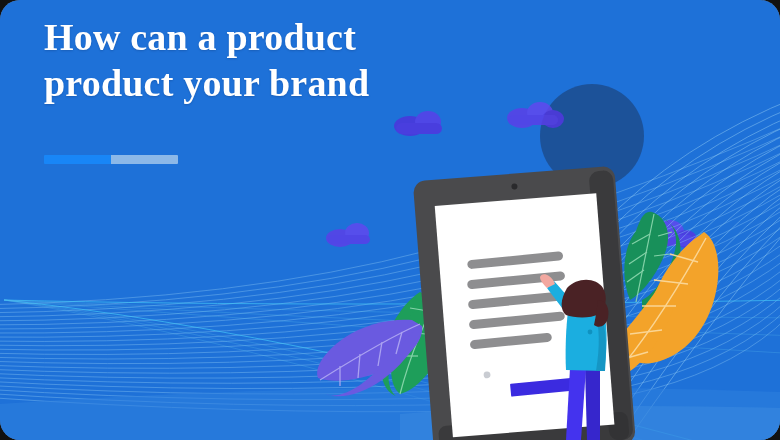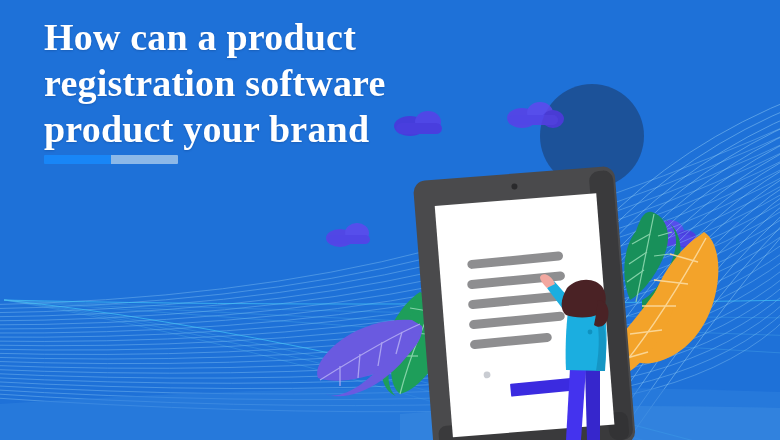--- a/index.html
+++ b/index.html
@@ -37,21 +37,21 @@
   
   #illustration{position:absolute;left:0;top:0;width:780px;height:440px;z-index:20;}
   #illustration svg{position:absolute;inset:0;display:block;}
 
   #foreground{position:absolute;left:0;top:0;width:780px;height:440px;z-index:30;}
   #foreground svg{position:absolute;inset:0;display:block;}
 </style>
 </head>
 <body>
 
-<div id="stage" style="background: #737373;">
+<div id="stage" style="background: #737373; border-radius: 20px;">
 
   <div class="bg-layer">
     <svg class="bg-svg" viewBox="0 0 780 440" xmlns="http://www.w3.org/2000/svg">
       <defs>
         <clipPath id="clipAll">
             <rect x="0" y="0" width="780" height="440"></rect>
           </clipPath>
 
         <g id="fanLines">
           
@@ -148,21 +148,20 @@
         </g>
 
         <path d="M 0 404 Q 380 378 780 392 L 780 440 L 0 440 Z" fill="#2E80DE" opacity="0.55"></path>
         <path d="M 400 414 Q 560 402 780 408 L 780 440 L 400 440 Z" fill="#3A8AE0" opacity="0.55"></path>
       </g>
     </svg>
   </div>
 
   <div id="headline">
     <span class="ln">How can a product</span>
-    <span class="ln">registration software</span>
     <span class="ln">product your brand</span>
   </div>
 
   <div id="accent-bar">
     <div class="fill" style="width:50%;background:#1886F7;"></div>
     <div class="fill" style="width:50%;background:#8CB8E8;"></div>
   </div>
 
   <div id="illustration">
     <svg viewBox="0 0 780 440" xmlns="http://www.w3.org/2000/svg">

